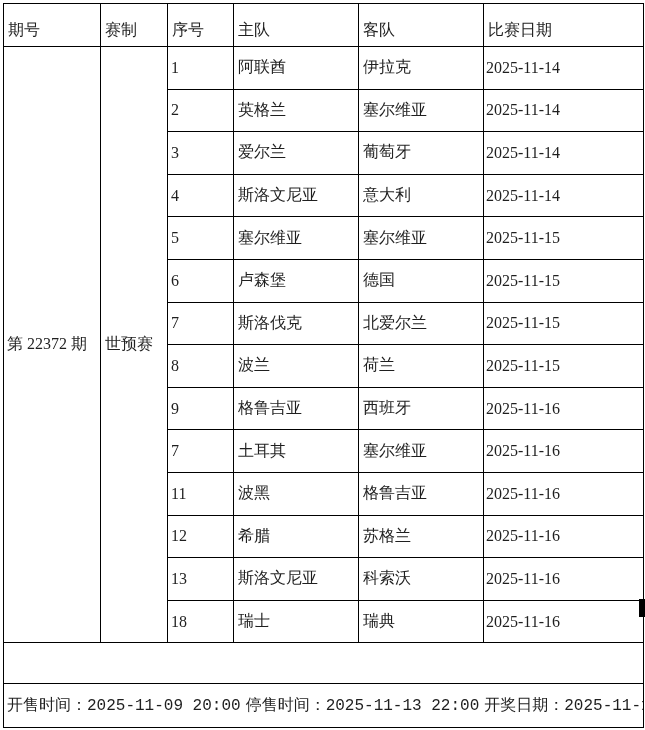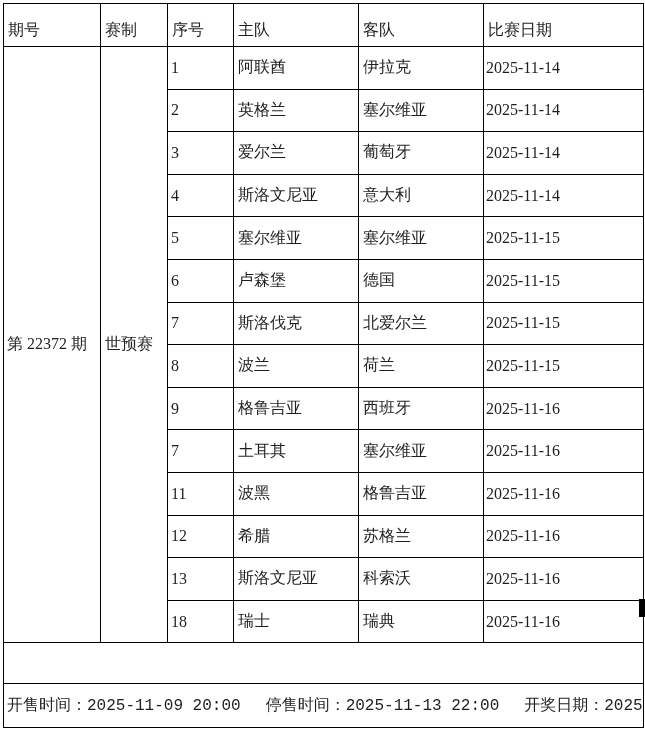--- a/index.html
+++ b/index.html
@@ -43,21 +43,21 @@
   .sched thead th { padding-top: 10px; }
   #rows-body tr { height: 42.6px; }
   td.c-period { padding-left: 3px; }
   td.c-no     { padding-left: 3px; }
   td.c-date   { padding-left: 2px; }
   td.merged   { vertical-align: middle; }
   tr.empty-row  { height: 41px; }
   tr.footer-row { height: 44px; }
   tr.footer-row td { padding-left: 3px; }
   .fseg { white-space: nowrap; font-family: Liberation Mono, monospace; }
-  .fseg + .fseg { margin-left: 25px; }
+  .fseg + .fseg { margin-left: 5px; }
   .ink-blot {
     position: absolute;
     left: 639px;
     top: 599px;
     width: 6px;
     height: 18px;
     background: #000000;
   }
 </style>
 </head>

